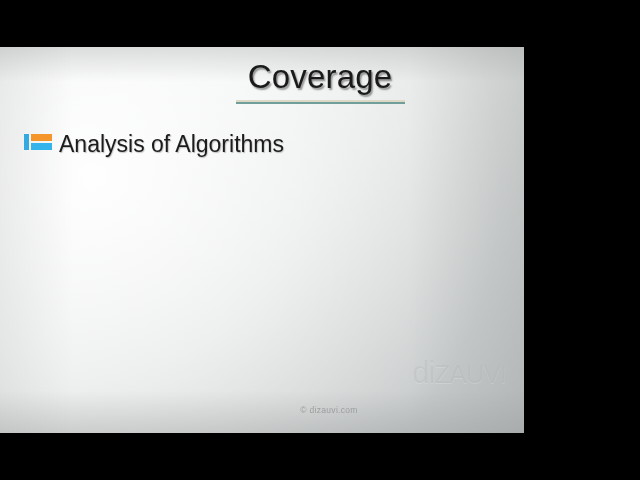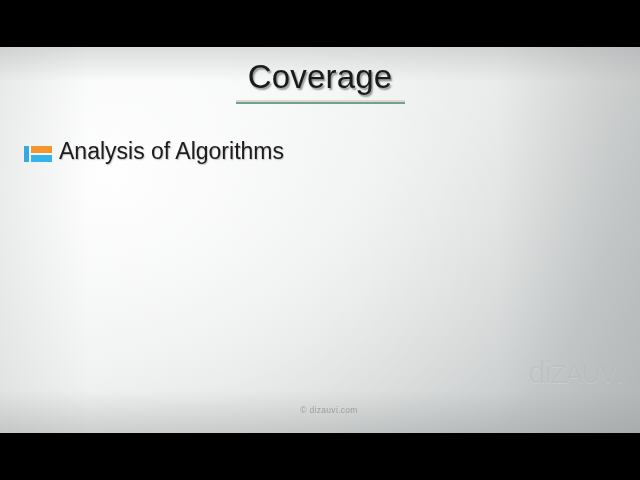--- a/index.html
+++ b/index.html
@@ -32,21 +32,21 @@
     z-index: 40;
   }
   .letterbox.top    { top: 0;    height: 47px; }
   .letterbox.bottom { top: 433px; height: 47px; }
 
   
   #slide {
     position: absolute;
     left: 0;
     top: 47px;
-    width: 640px;
+    width: 524px;
     height: 386px;
     overflow: hidden;
     background:
       radial-gradient(115% 150% at 18% 34%,
                       rgba(255,255,255,0.95) 0%,
                       rgba(255,255,255,0.55) 34%,
                       rgba(255,255,255,0.0) 68%),
       linear-gradient(150deg,
                       #e9eaea 0%,
                       #eef0f0 18%,
@@ -109,21 +109,21 @@
   
   #bullet-list {
     position: absolute;
     left: 24px;
     top: 86px;
     width: 560px;
     z-index: 6;
   }
   .bullet-row {
     display: flex;
-    align-items: flex-end;
+    align-items: flex-start;
     height: 30px;
     margin-bottom: 42px;
   }
   .bullet-icon {
     position: relative;
     flex: 0 0 auto;
     width: 28px;
     height: 18px;
     margin-right: 7px;
   }

